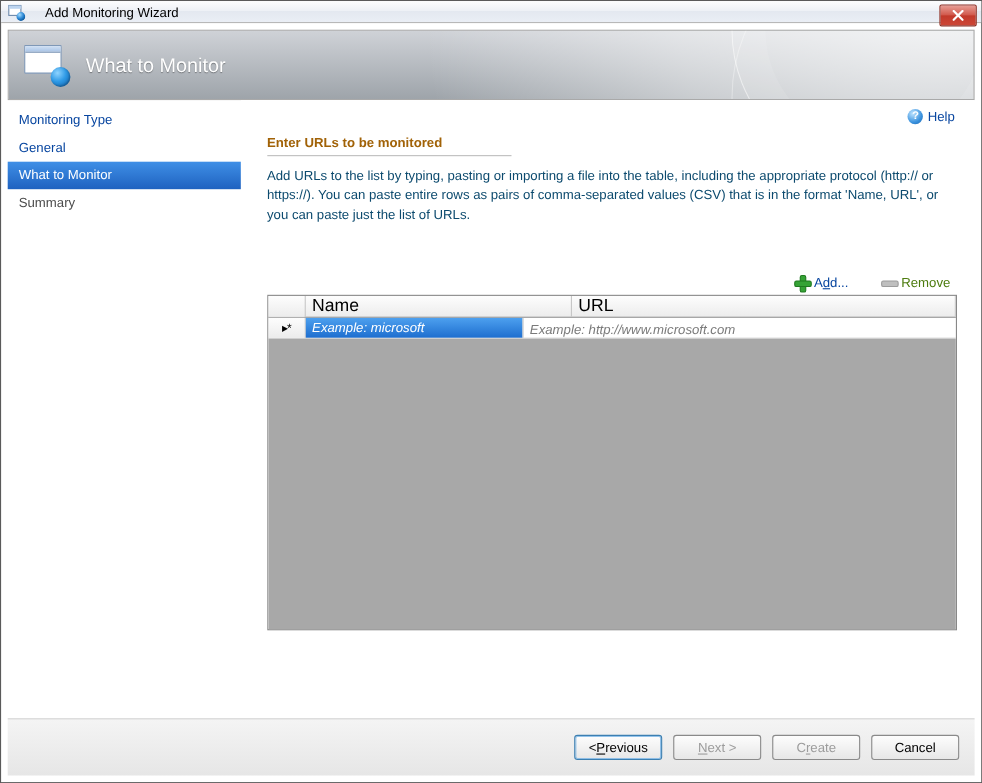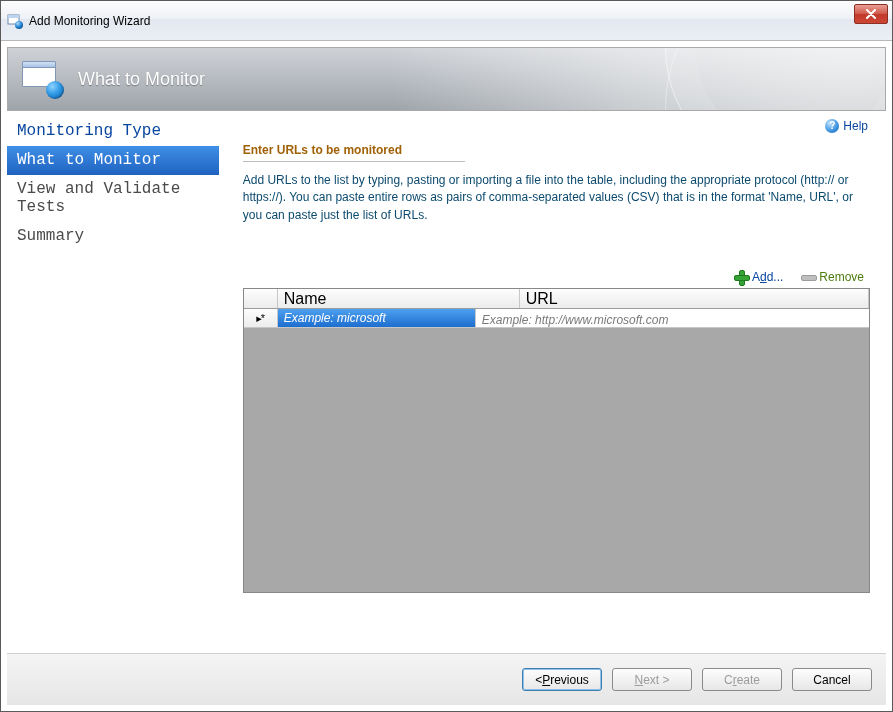--- a/index.html
+++ b/index.html
@@ -13,27 +13,28 @@
     width: 893px;
     height: 712px;
     border: 1px solid #5a5a5a;
     background: #fff;
     display: flex;
     flex-direction: column;
     position: relative;
   }
   
   .titlebar {
-    height: 40px;
+    height: 20px;
     background: linear-gradient(to bottom, #fdfdfe 0%, #eef1f6 45%, #e3e8f0 46%, #eaeef5 100%);
     border-bottom: 1px solid #b8b8b8;
     display: flex;
     align-items: center;
     padding: 0 4px;
     position: relative;
+    gap: 12px;
   }
   .titlebar .app-icon {
     width: 16px; height: 16px;
     margin: 0 6px 0 2px;
     position: relative;
   }
   .titlebar .app-icon svg { display:block; }
   .titlebar .title {
     font-size: 12px;
     color: #000;
@@ -110,22 +111,21 @@
   .sidebar {
     width: 216px;
     background:#fff;
     padding-top:6px;
   }
   .sidebar .nav-item {
     display:block;
     padding: 5px 10px 6px 10px;
     color:#0846a0;
     cursor:pointer;
-    font-size:16px;
-    font-family:Liberation Mono, monospace;
+    font-size:12px;
   }
   .sidebar .nav-item.muted { color:#4b4b4b; }
   .sidebar .nav-item.selected {
     background: linear-gradient(to bottom,#3f8fe6,#1f62c0);
     color:#fff;
   }
 
   .main {
     flex:1 1 auto;
     background:#fff;
@@ -160,21 +160,21 @@
   .section-title-underline{
     width:222px; height:1px; background:#bdbdbd; margin:4px 0 10px 0;
   }
   .instructions {
     color:#0c4a6e; font-size:12px; line-height:1.45;
     max-width: 640px;
   }
 
   .table-toolbar {
     display:flex; justify-content:flex-end; align-items:flex-start;
-    gap:18px;
+    gap:30px;
     margin-top:46px;
     margin-bottom:4px;
     padding-right:6px;
   }
   .tb-btn {
     display:flex; align-items:center; gap:4px;
     font-size:12px;
     cursor:pointer;
   }
   .tb-btn.enabled { color:#0846a0; }
@@ -327,22 +327,22 @@
       <div class="window-shape"></div>
       <div class="ball"></div>
     </div>
     <div class="banner-title">What to Monitor</div>
   </div>
 
   <div class="content">
 
     <div class="sidebar">
       <span class="nav-item">Monitoring Type</span>
+      <span class="nav-item">General</span>
       <span class="nav-item selected">What to Monitor</span>
-      <span class="nav-item muted">View and Validate Tests</span>
       <span class="nav-item muted">Summary</span>
     </div>
 
     <div class="main">
       <div class="help-link">
         <span class="qmark">?</span>
         <span>Help</span>
       </div>
 
       <div class="section-title">Enter URLs to be monitored</div>

